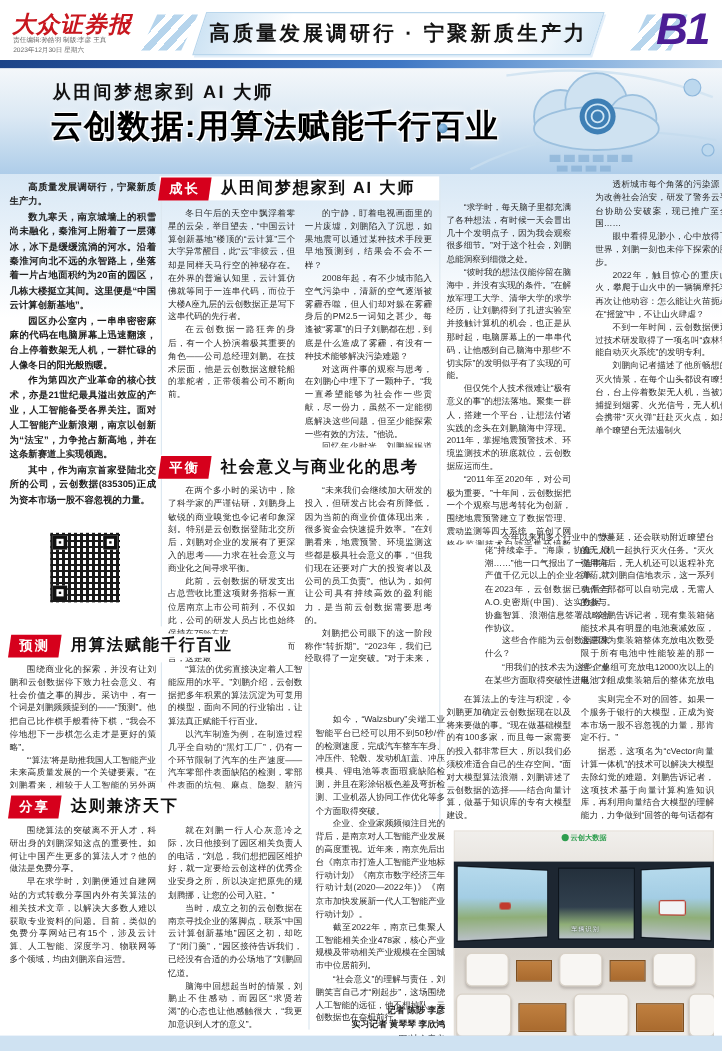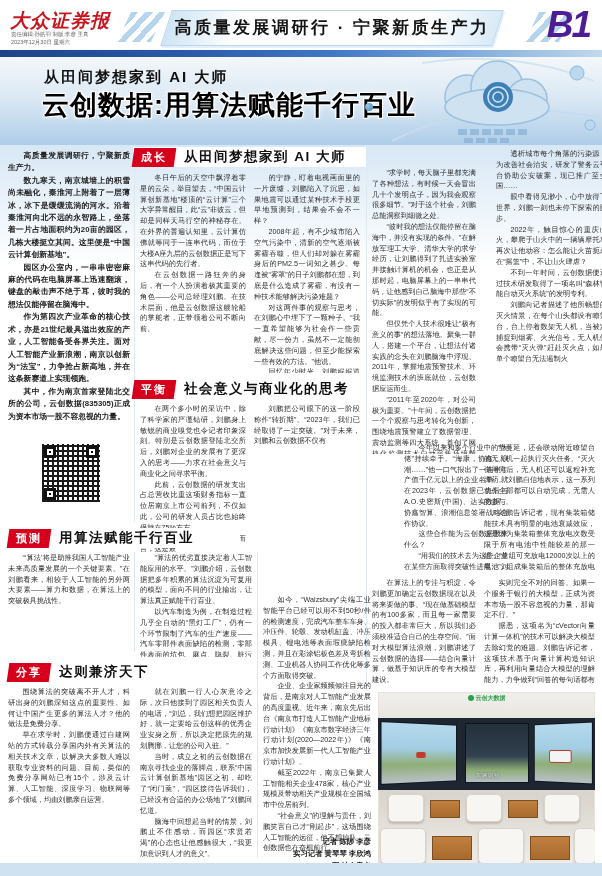--- a/index.html
+++ b/index.html
@@ -124,21 +124,21 @@
   <div class="wash"></div>
 
   <div class="vrule" style="left:134px;top:150px;height:372px;"></div>
   <div class="vrule" style="left:366px;top:150px;height:536px;"></div>
   <div class="vrule" style="left:134px;top:552px;height:100px;"></div>
   <div class="vrule" style="left:257px;top:552px;height:306px;"></div>
 
   <div class="col intro" style="left:8px;top:150px;width:122px;height:288px;">
       <p>高质量发展调研行，宁聚新质生产力。</p>
       <p>数九寒天，南京城墙上的积雪尚未融化，秦淮河上附着了一层薄冰，冰下是缓缓流淌的河水。沿着秦淮河向北不远的永智路上，坐落着一片占地面积约为20亩的园区，几栋大楼挺立其间。这里便是“中国云计算创新基地”。</p>
-      <p>园区办公室内，一串串密密麻麻的代码在电脑屏幕上迅速翻滚，键盘的敲击声不绝于耳，彼时我的想法仅能停留在脑海中。</p>
+      <p>园区办公室内，一串串密密麻麻的代码在电脑屏幕上迅速翻滚，台上停着数架无人机，一群忙碌的人像冬日的阳光般煦暖。</p>
       <p>作为第四次产业革命的核心技术，亦是21世纪最具溢出效应的产业，人工智能备受各界关注。面对人工智能产业新浪潮，南京以创新为“法宝”，力争抢占新高地，并在这条新赛道上实现领跑。</p>
       <p>其中，作为南京首家登陆北交所的公司，云创数据(835305)正成为资本市场一股不容忽视的力量。</p>
     </div>
 
   <div class="qr">
     <div class="f f1"></div>
     <div class="f f2"></div>
     <div class="f f3"></div>
   </div>
 
@@ -173,37 +173,39 @@
   <div class="sec-head" style="left:133px;top:379px;width:233px;">
     <div class="sec-label"><i>平衡</i></div>
     <div class="sec-title">社会意义与商业化的思考</div>
   </div>
   <div class="col" style="left:140px;top:404px;width:106px;height:148px;">
       <p>在两个多小时的采访中，除了科学家的严谨钻研，刘鹏身上敏锐的商业嗅觉也令记者印象深刻。特别是云创数据登陆北交所后，刘鹏对企业的发展有了更深入的思考——力求在社会意义与商业化之间寻求平衡。</p>
       <p>此前，云创数据的研发支出占总营收比重这项财务指标一直位居南京上市公司前列，不仅如此，公司的研发人员占比也始终保持在75%左右。</p>
       <p>对于科学家出身的刘鹏而言，这是最</p>
     </div>
   <div class="col" style="left:254px;top:404px;width:106px;height:148px;">
+      <p>“未来我们会继续加大研发的投入，但研发占比会有所降低，因为当前的商业价值体现出来，很多资金会快速提升效率。”在刘鹏看来，地震预警、环境监测这些都是极具社会意义的事，“但我们现在还要对广大的投资者以及公司的员工负责”。他认为，如何让公司具有持续高效的盈利能力，是当前云创数据需要思考的。</p>
       <p>刘鹏把公司眼下的这一阶段称作“转折期”。“2023年，我们已经取得了一定突破。”对于未来，刘鹏和云创数据不仅有</p>
     </div>
   <div class="col" style="left:372px;top:443px;width:104px;height:129px;margin-left:32px;">
       <p>今年以来和多个行业中的“大佬”持续牵手。“海康，协鑫，浪潮……”他一口气报出了一连串年产值千亿元以上的企业名单。就在2023年，云创数据已先后与A.O.史密斯(中国)、达实数据、协鑫智算、浪潮信息签署战略合作协议。</p>
       <p>这些合作能为云创数据带来什么？</p>
       <p>“用我们的技术去为这些企业在某些方面取得突破性进展，”刘鹏展望未来道，“跟着这些成长很快的企业共同发展，我们也会获得很好的效能。”</p>
     </div>
   <div class="col" style="left:484px;top:443px;width:111px;height:129px;">
       <p>势蔓延，还会联动附近瞭望台的无人机一起执行灭火任务。“灭火弹用完后，无人机还可以返程补充弹药。”刘鹏自信地表示，这一系列动作全部都可以自动完成，无需人的参与。</p>
       <p>刘鹏告诉记者，现有集装箱储能技术具有明显的电池衰减效应，这是因为集装箱整体充放电次数受限于所有电池中性能较差的那一组，“单组可充放电12000次以上的电池，组成集装箱后的整体充放电次数甚至低于3000次”。云创数据在研的集装箱储能技术优化项目将以三个方面解决上述问题。</p>
     </div>
 
   <div class="sec-head" style="left:8px;top:528px;width:232px;">
     <div class="sec-label"><i>预测</i></div>
     <div class="sec-title">用算法赋能千行百业</div>
   </div>
   <div class="col" style="left:8px;top:553px;width:122px;height:104px;">
+      <p>围绕商业化的探索，并没有让刘鹏和云创数据停下致力社会意义、有社会价值之事的脚步。采访中，有一个词是刘鹏频频提到的——“预测”。他把自己比作棋手般看待下棋，“我会不停地想下一步棋怎么走才是更好的策略”。</p>
       <p>“‘算法’将是助推我国人工智能产业未来高质量发展的一个关键要素。”在刘鹏看来，相较于人工智能的另外两大要素——算力和数据，在算法上的突破极具挑战性。</p>
     </div>
   <div class="col" style="left:140px;top:553px;width:112px;height:104px;">
       <p>“算法的优劣直接决定着人工智能应用的水平。”刘鹏介绍，云创数据把多年积累的算法沉淀为可复用的模型，面向不同的行业输出，让算法真正赋能千行百业。</p>
       <p>以汽车制造为例，在制造过程几乎全自动的“黑灯工厂”，仍有一个环节限制了汽车的生产速度——汽车零部件表面缺陷的检测，零部件表面的坑包、麻点、隐裂、脏污等若未能及时检出，那么装配好的汽车就不合格。</p>
     </div>
   <div class="col" style="left:263px;top:553px;width:108px;height:260px;margin-top:42px;">
       <p>如今，“Walzsbury”尖端工业智能平台已经可以用不到50秒/件的检测速度，完成汽车整车车身、冲压件、轮毂、发动机缸盖、冲压模具、锂电池等表面瑕疵缺陷检测，并且在彩涂铝板色差及弯折检测、工业机器人协同工作优化等多个方面取得突破。</p>
       <p>企业、企业家频频倾注目光的背后，是南京对人工智能产业发展的高度重视。近年来，南京先后出台《南京市打造人工智能产业地标行动计划》《南京市数字经济三年行动计划(2020—2022年)》《南京市加快发展新一代人工智能产业行动计划》。</p>
       <p>截至2022年，南京已集聚人工智能相关企业478家，核心产业规模及带动相关产业规模在全国城市中位居前列。</p>

